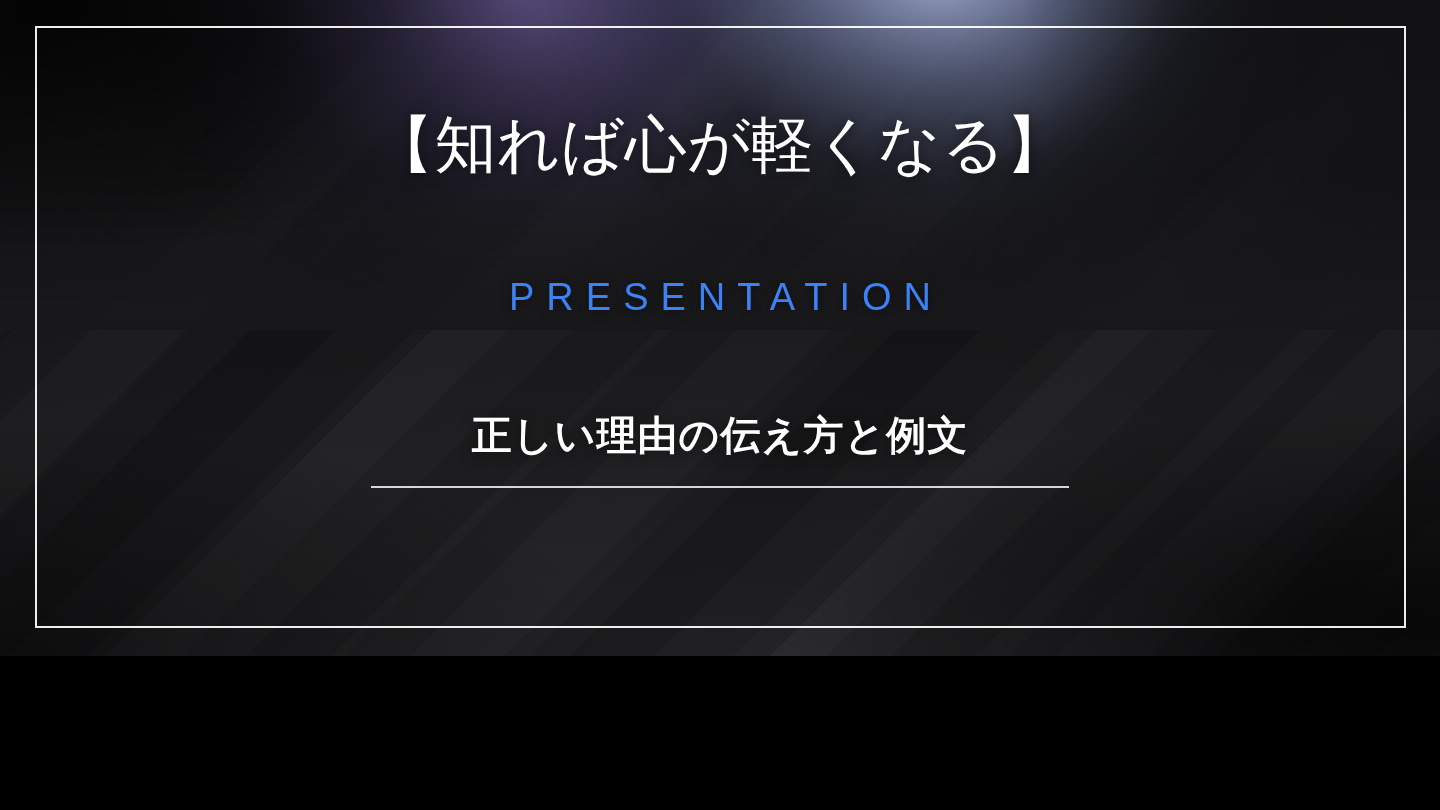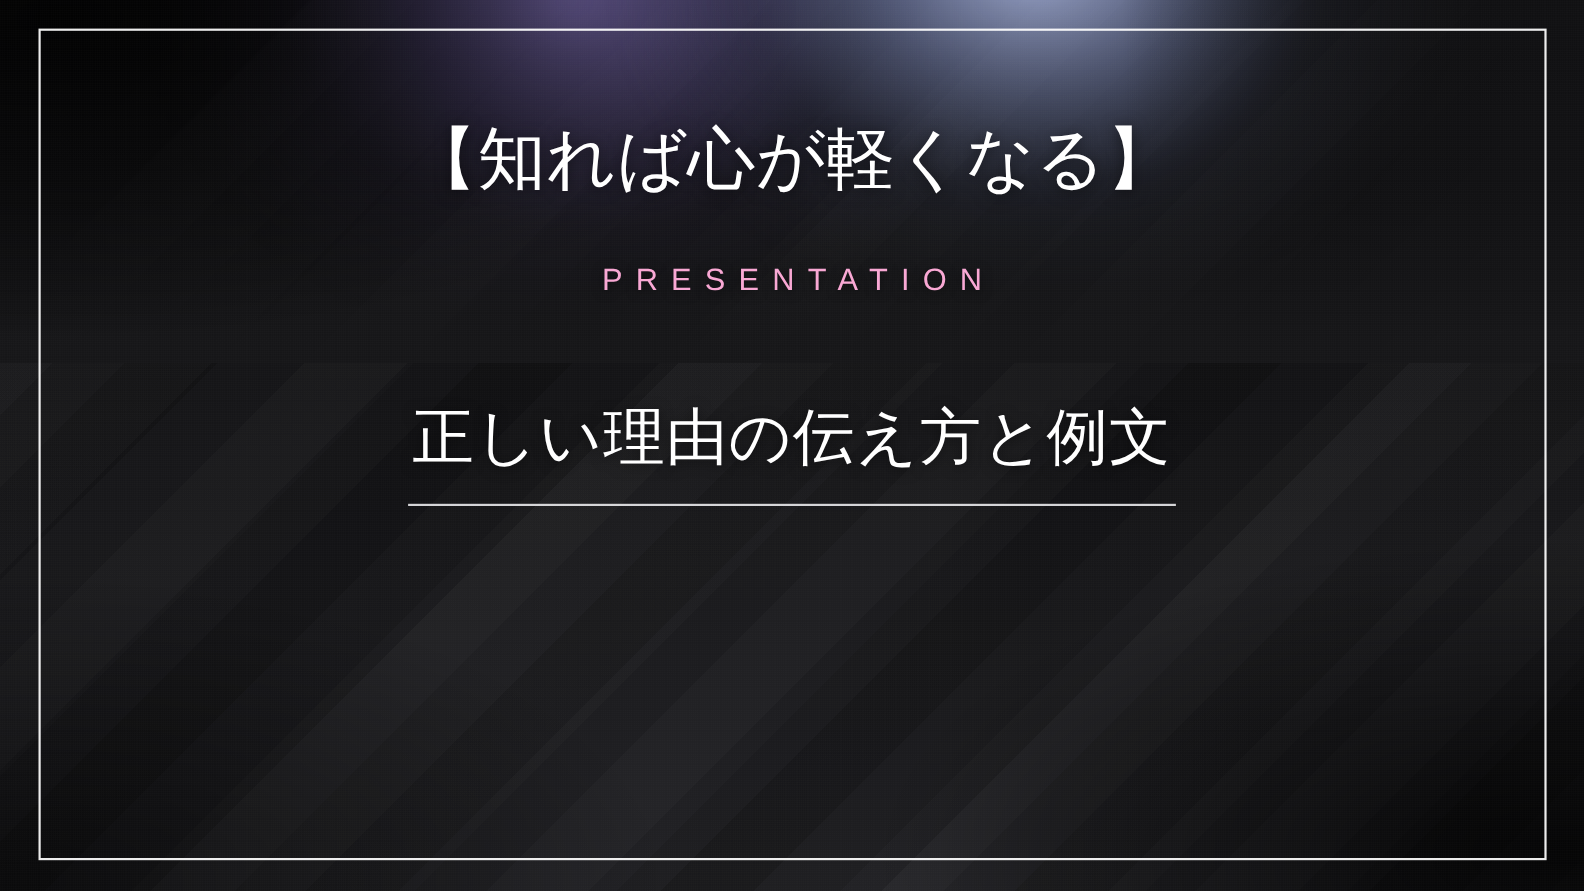--- a/index.html
+++ b/index.html
@@ -3,21 +3,21 @@
 <meta charset="utf-8">
 <style>
   html, body {
     margin: 0;
     padding: 0;
     background: #000;
   }
   #slide {
     position: relative;
     width: 1440px;
-    height: 810px;
+    height: 656px;
     overflow: hidden;
     background: #1b1b1d;
     font-family: "Liberation Sans", "DejaVu Sans", sans-serif;
   }
 
   
   .bg-base {
     position: absolute;
     inset: 0;
     background:
@@ -154,39 +154,39 @@
     font-size: 62px;
     line-height: 1.33;
     font-weight: 400;
     letter-spacing: 0.5px;
     color: #ffffff;
     white-space: nowrap;
     text-shadow: 0 2px 14px rgba(0,0,0,0.55);
   }
 
   .eyebrow {
-    margin-top: 53px;
-    font-size: 28px;
+    margin-top: 90px;
+    font-size: 38px;
     font-weight: 400;
     letter-spacing: 12px;
-    color: #f9a8d4;
+    color: #3b82f6;
     text-indent: 12px;
     text-shadow: 0 1px 10px rgba(0,0,0,0.5);
   }
 
   .subtitle-block {
     margin-top: 92px;
     display: flex;
     flex-direction: column;
     align-items: center;
   }
   .subtitle {
-    font-size: 56px;
+    font-size: 40px;
     line-height: 1.22;
-    font-weight: 400;
+    font-weight: 700;
     color: #ffffff;
     letter-spacing: 1px;
     white-space: nowrap;
     text-shadow: 0 2px 12px rgba(0,0,0,0.5);
   }
   .subtitle-rule {
     margin-top: 26px;
     width: 698px;
     height: 2px;
     background: rgba(240,240,242,0.88);

